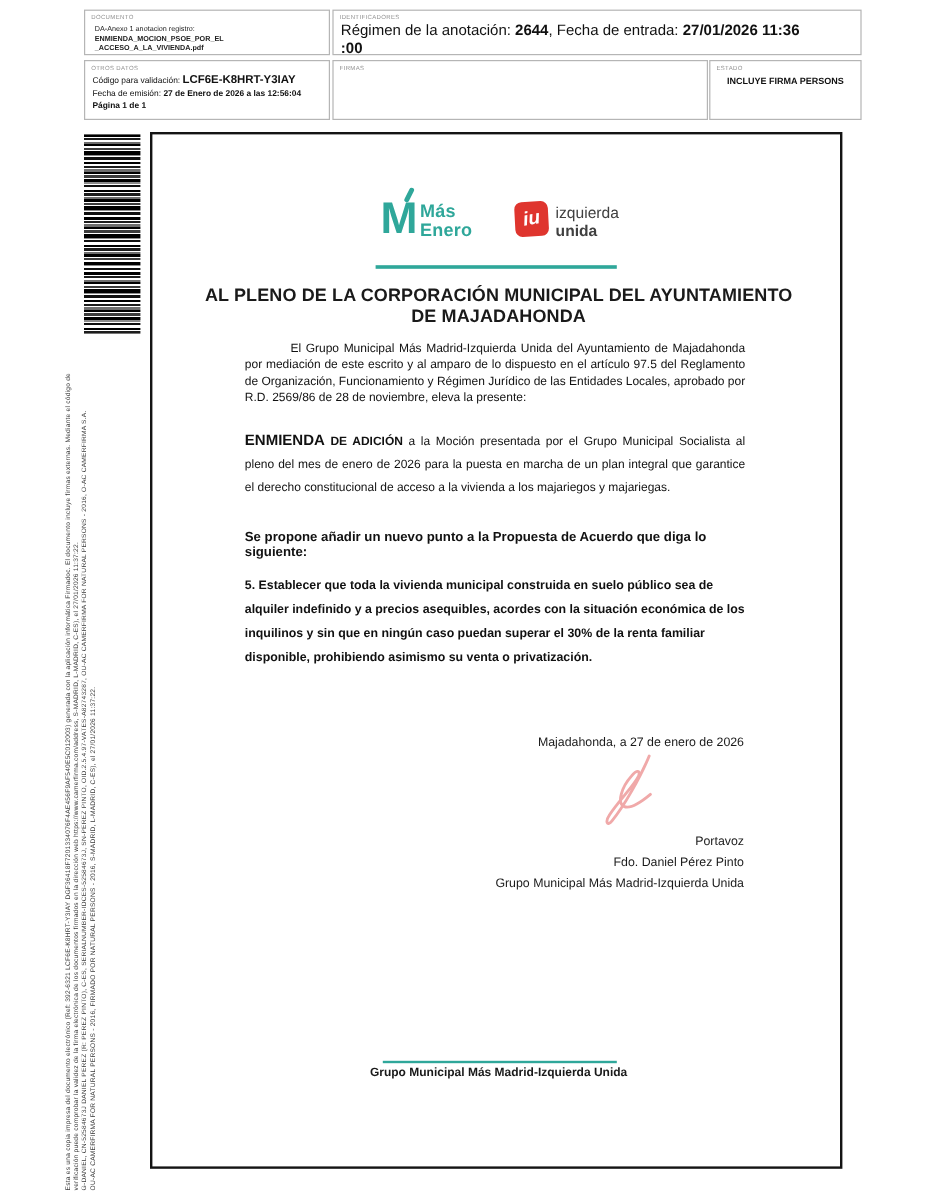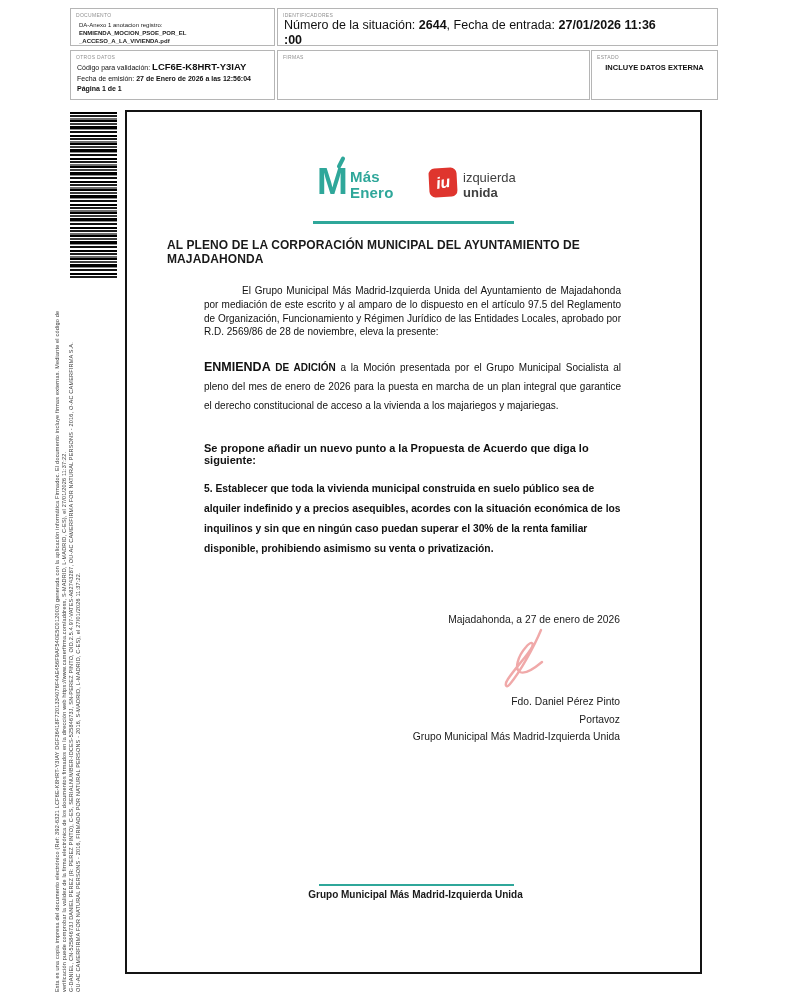--- a/index.html
+++ b/index.html
@@ -38,22 +38,22 @@
   
   .mm-m{position:absolute;left:190px;top:50px;font-size:37px;font-weight:bold;line-height:40px;}
   .mm-accent{position:absolute;left:212px;top:44px;width:4px;height:13px;transform:rotate(27deg);border-radius:2px;}
   .mm-words{position:absolute;left:223px;top:57px;font-size:15px;font-weight:bold;line-height:15.5px;letter-spacing:.2px;}
   .iu-square{position:absolute;left:302px;top:56px;width:28px;height:29px;border-radius:6px;
              transform:rotate(-3deg);display:flex;align-items:center;justify-content:center;}
   .iu-mark{color:#fff;font-style:italic;font-weight:bold;font-size:16px;transform:rotate(-6deg);}
   .iu-words{position:absolute;left:336px;top:59px;font-size:13px;line-height:14.5px;}
   .divider{position:absolute;left:186px;top:109px;width:201px;height:2.5px;}
   
-  .title{position:absolute;left:40px;top:126px;width:497px;text-align:left;
-         font-size:12px;font-weight:bold;letter-spacing:.1px;}
+  .title{position:absolute;left:40px;top:126px;width:497px;text-align:center;
+         font-size:15px;font-weight:bold;letter-spacing:.1px;}
   .para{position:absolute;left:77px;width:417px;font-size:10px;color:#111;}
   .p1{top:172px;text-align:justify;text-indent:38px;line-height:13.8px;}
   .p2{top:246px;text-align:justify;line-height:19px;}
   .p2-enm{font-size:12.5px;font-weight:bold;}
   .p2-adi{font-weight:bold;}
   .p3{top:330px;font-size:11px;font-weight:bold;}
   .p4{top:367px;font-size:10.3px;font-weight:bold;line-height:20px;}
   .dateline{position:absolute;right:80px;top:486px;font-size:10.3px;margin-top:16px;}
   .sig-svg{position:absolute;left:372px;top:515px;}
   .signer{position:absolute;right:80px;top:581px;text-align:right;font-size:10.3px;line-height:17.5px;}
@@ -67,36 +67,36 @@
 
 <div class="screen">
 
   <div class="header">
     <div class="hbox doc-box">
       <div class="hlabel">DOCUMENTO</div>
       <div class="doc-content"><span>DA-Anexo 1 anotacion registro: </span><span class="b">ENMIENDA_MOCION_PSOE_POR_EL</span><br><span class="b">_ACCESO_A_LA_VIVIENDA.pdf</span></div>
     </div>
     <div class="hbox ident-box">
       <div class="hlabel">IDENTIFICADORES</div>
-      <div class="ident-content"><span>Número de la situación: </span><span class="b">2644</span><span>, Fecha de entrada: </span><span class="b">27/01/2026 11:36</span><br><span class="b">:00</span></div>
+      <div class="ident-content"><span>Régimen de la anotación: </span><span class="b">2644</span><span>, Fecha de entrada: </span><span class="b">27/01/2026 11:36</span><br><span class="b">:00</span></div>
     </div>
     <div class="hbox otros-box">
       <div class="hlabel">OTROS DATOS</div>
       <div class="otros-content">
         <div><span>Código para validación: </span><span class="codigo-val">LCF6E-K8HRT-Y3IAY</span></div>
         <div><span>Fecha de emisión: </span><span class="b">27 de Enero de 2026 a las 12:56:04</span></div>
         <div class="b">Página 1 de 1</div>
       </div>
     </div>
     <div class="hbox firmas-box">
       <div class="hlabel">FIRMAS</div>
     </div>
     <div class="hbox estado-box">
       <div class="hlabel">ESTADO</div>
-      <div class="estado-content">INCLUYE DATOS EXTERNA</div>
+      <div class="estado-content">INCLUYE FIRMA PERSONS</div>
     </div>
   </div>
 
   <div class="barcode"></div>
   <div class="vtext vt1">Esta es una copia impresa del documento electrónico (Ref: 392-6321 LCF6E-K8HRT-Y3IAY DGF36418F7201334076F4AE456F9AF540E5C012003) generada con la aplicación informática Firmadoc. El documento incluye firmas externas. Mediante el código de</div>
   <div class="vtext vt2">verificación puede comprobar la validez de la firma electrónica de los documentos firmados en la dirección web https://www.camerfirma.com/address, S-MADRID, L-MADRID, C-ES), el 27/01/2026 11:37:22.</div>
   <div class="vtext vt3">G-DANIEL, CN-52584673J DANIEL PEREZ (R: PEREZ PINTO), C-ES, SERIALNUMBER-IDCES-52584673J, SN-PEREZ PINTO, OID.2.5.4.97-VATES-A82743287, OU-AC CAMERFIRMA FOR NATURAL PERSONS - 2016, O-AC CAMERFIRMA S.A.</div>
   <div class="vtext vt4">OU-AC CAMERFIRMA FOR NATURAL PERSONS - 2016, FIRMADO POR NATURAL PERSONS - 2016, S-MADRID, L-MADRID, C-ES), el 27/01/2026 11:37:22.</div>
 
   <div class="page">
@@ -119,22 +119,22 @@
       <div class="para p1">El Grupo Municipal Más Madrid-Izquierda Unida del Ayuntamiento de Majadahonda por mediación de este escrito y al amparo de lo dispuesto en el artículo 97.5 del Reglamento de Organización, Funcionamiento y Régimen Jurídico de las Entidades Locales, aprobado por R.D. 2569/86 de 28 de noviembre, eleva la presente:</div>
       <div class="para p2"><span class="p2-enm">ENMIENDA</span><span class="p2-adi"> DE ADICIÓN </span><span>a la Moción presentada por el Grupo Municipal Socialista al pleno del mes de enero de 2026 para la puesta en marcha de un plan integral que garantice el derecho constitucional de acceso a la vivienda a los majariegos y majariegas.</span></div>
       <div class="para p3">Se propone añadir un nuevo punto a la Propuesta de Acuerdo que diga lo siguiente:</div>
       <div class="para p4">5. Establecer que toda la vivienda municipal construida en suelo público sea de alquiler indefinido y a precios asequibles, acordes con la situación económica de los inquilinos y sin que en ningún caso puedan superar el 30% de la renta familiar disponible, prohibiendo asimismo su venta o privatización.</div>
 
       <div class="dateline">Majadahonda, a 27 de enero de 2026</div>
       <svg class="sig-svg" width="56" height="64" viewBox="0 0 56 64">
         <path d="M42 3 C35 20 21 45 11 57 C7 62 5 58 9 52 C17 40 29 28 33 20 C35 15 32 14 27 20 C19 29 15 42 21 45 C27 48 37 40 43 35" fill="none" stroke="#f0a9a9" stroke-width="2.4" stroke-linecap="round"></path>
       </svg>
       <div class="signer">
+        <div>Portavoz</div>
         <div>Fdo. Daniel Pérez Pinto</div>
-        <div>Portavoz</div>
         <div>Grupo Municipal Más Madrid-Izquierda Unida</div>
       </div>
 
       <div class="fline teal-bg" style="background: rgb(47, 167, 154);"></div>
       <div class="forg">Grupo Municipal Más Madrid-Izquierda Unida</div>
 
     </div>
   </div>
 
 </div>

